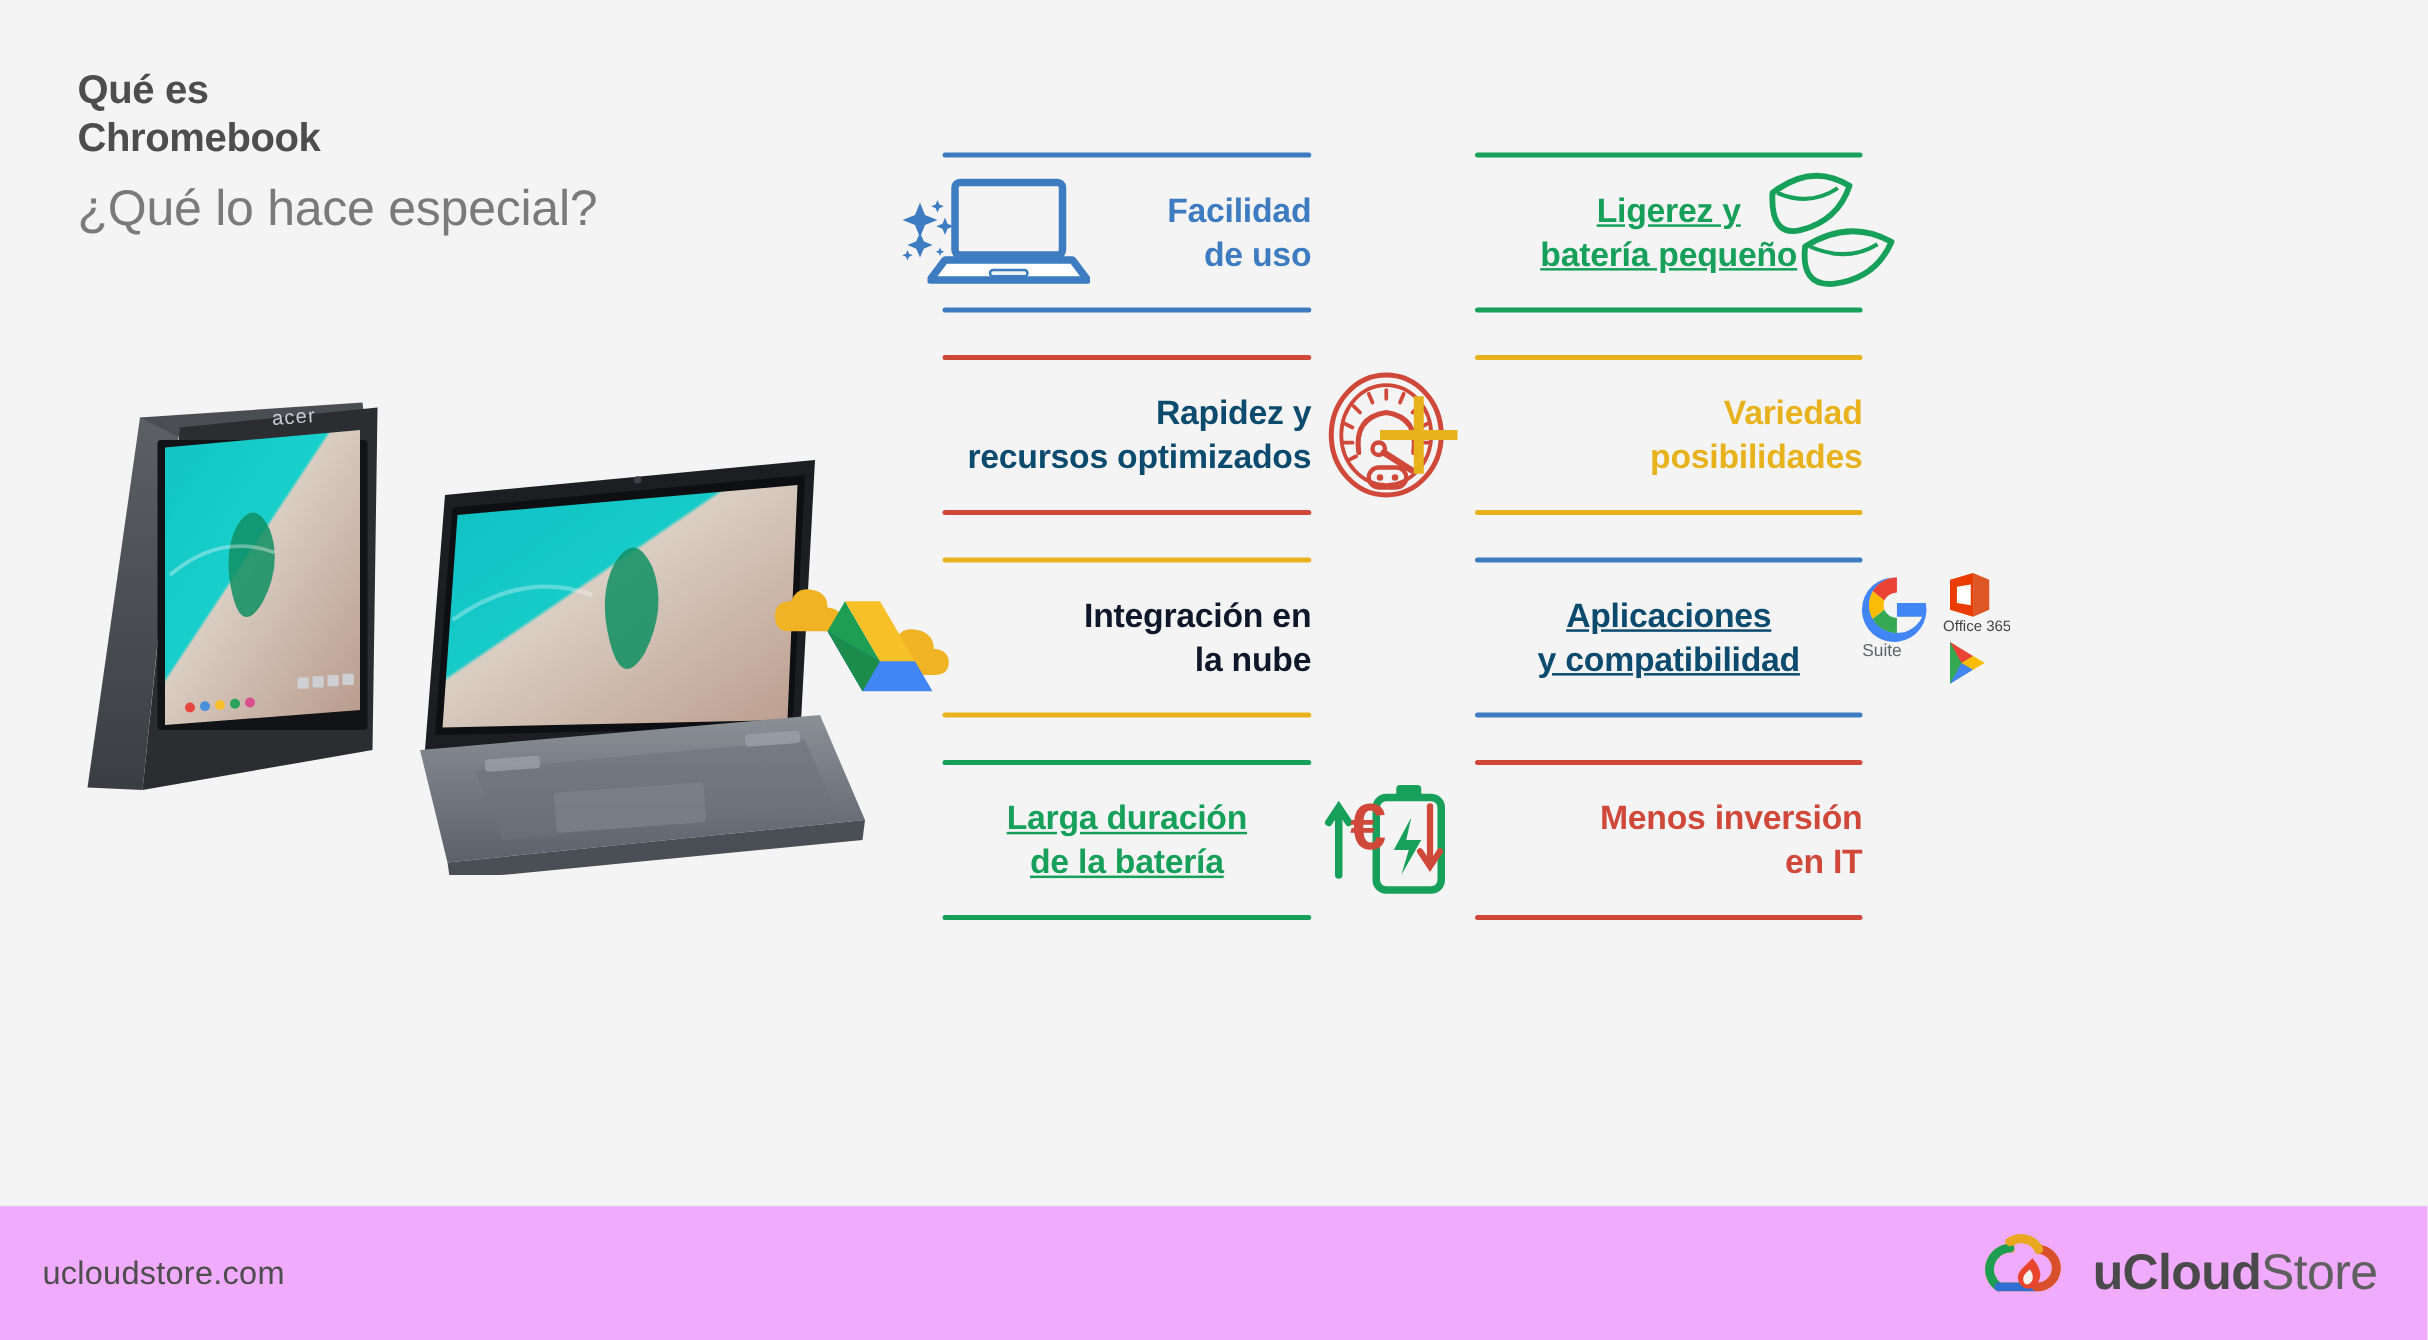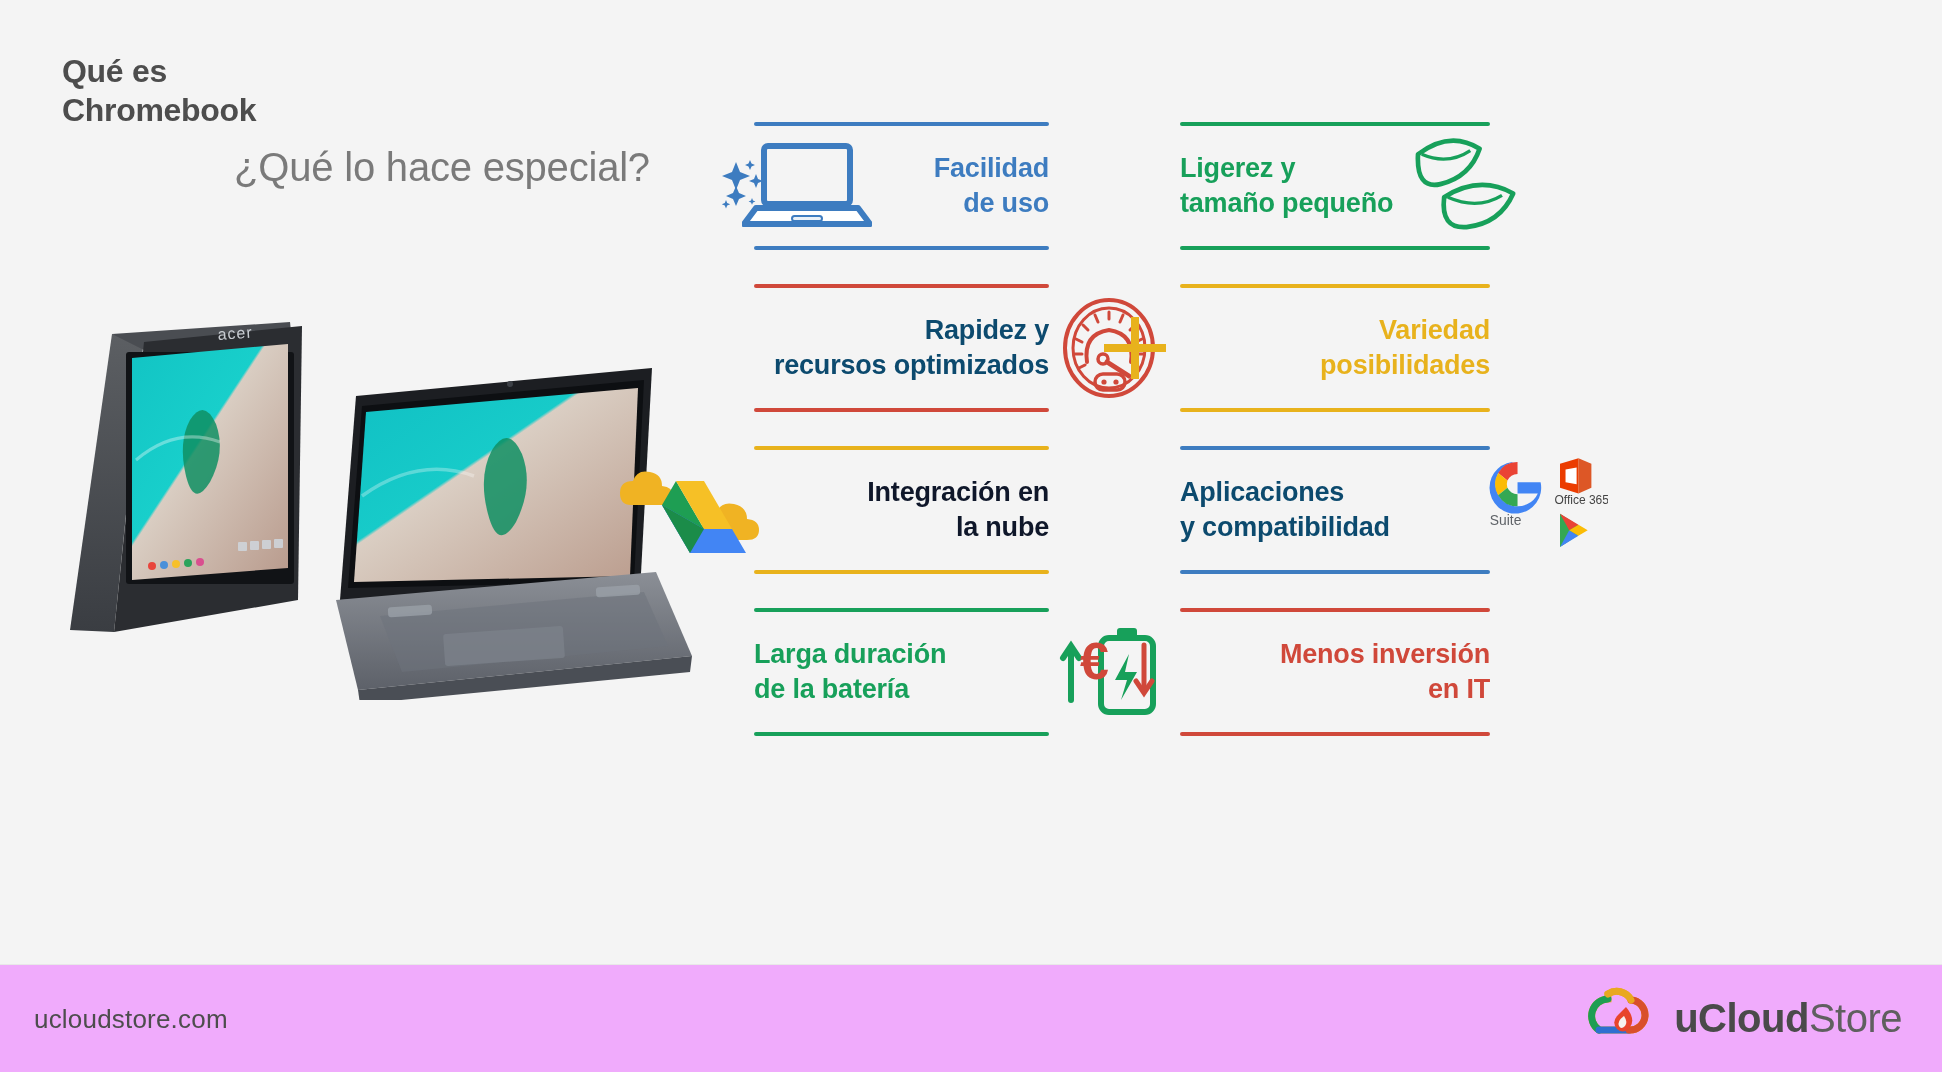--- a/index.html
+++ b/index.html
@@ -26,21 +26,20 @@
     line-height: 1.21;
     letter-spacing: -0.3px;
   }
   .headline .sub {
     font-size: 40px;
     font-weight: 400;
     color: #7a7a7a;
     line-height: 1.3;
     margin-top: 12px;
     letter-spacing: -0.2px;
-    text-align: center;
   }
 
   
   .laptops {
     position: absolute;
     left: 40px;
     top: 300px;
     width: 660px;
     height: 400px;
   }
@@ -72,21 +71,21 @@
     left: 0;
     right: 0;
     top: 50%;
     transform: translateY(-50%);
     font-size: 27px;
     font-weight: bold;
     line-height: 1.28;
     letter-spacing: -0.2px;
   }
   .feature.align-right .label { text-align: right; }
-  .feature.align-left .label { text-align: left; }
+  .feature.align-left .label { text-align: center; text-decoration: underline; }
 
   .feature .icon {
     position: absolute;
     top: 50%;
     transform: translateY(-50%);
     display: flex;
     align-items: center;
     justify-content: center;
   }
 
@@ -247,21 +246,21 @@
     <div class="icon icon-feather">
       <svg width="150" height="100" viewBox="0 0 150 100">
         <path d="M30 16 q34 -26 66 -6 q-10 30 -42 38 q-26 6 -24 -32 Z" fill="none" stroke="#17a05a" stroke-width="5" stroke-linejoin="round"></path>
         <path d="M34 16 q28 12 52 -4" fill="none" stroke="#17a05a" stroke-width="3.5"></path>
         <path d="M58 62 q38 -24 74 -4 q-14 32 -50 36 q-28 2 -24 -32 Z" fill="none" stroke="#17a05a" stroke-width="5" stroke-linejoin="round"></path>
         <path d="M62 62 q32 14 58 -2" fill="none" stroke="#17a05a" stroke-width="3.5"></path>
       </svg>
     </div>
     <div class="label" style="color:#17a05a;">
       <div>Ligerez y</div>
-      <div>tamaño pequeño</div>
+      <div>batería pequeño</div>
     </div>
     <div class="rule bottom" style="background:#17a05a;"></div>
   </div>
 
   <div class="feature align-right" style="left:54px; top:176px;">
     <div class="rule top" style="background:#d0483a;"></div>
     <div class="icon icon-speed">
       <svg width="104" height="104" viewBox="0 0 104 104">
         <ellipse cx="52" cy="52" rx="44" ry="48" fill="none" stroke="#d0483a" stroke-width="4"></ellipse>
         <ellipse cx="52" cy="52" rx="36" ry="40" fill="none" stroke="#d0483a" stroke-width="3"></ellipse>

